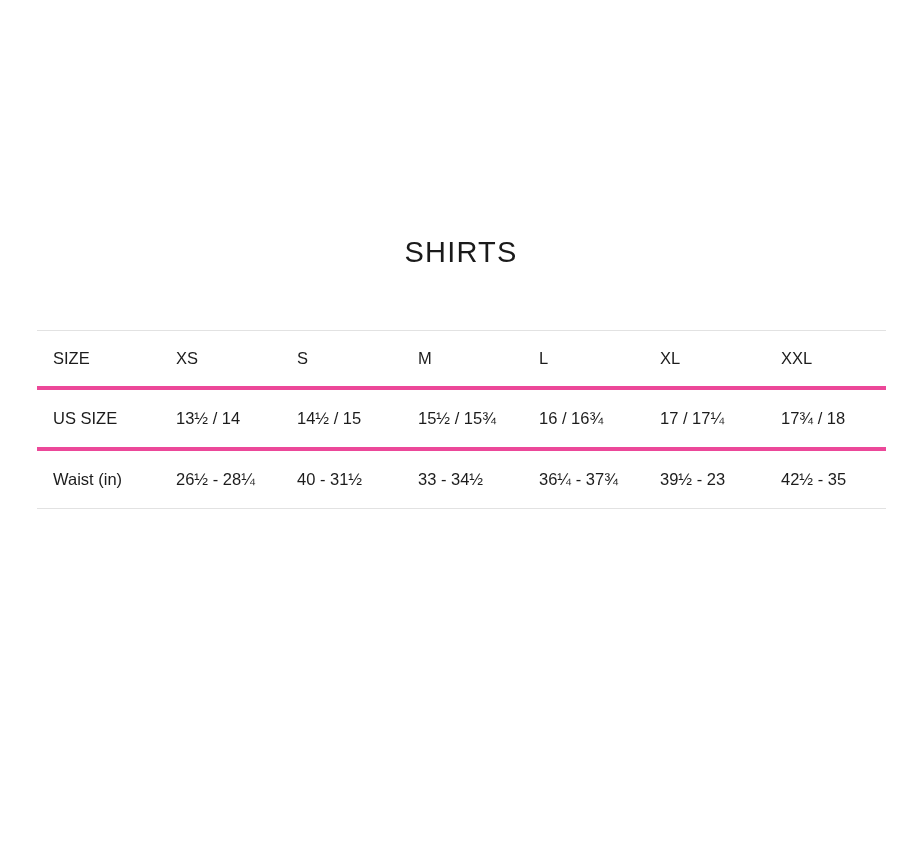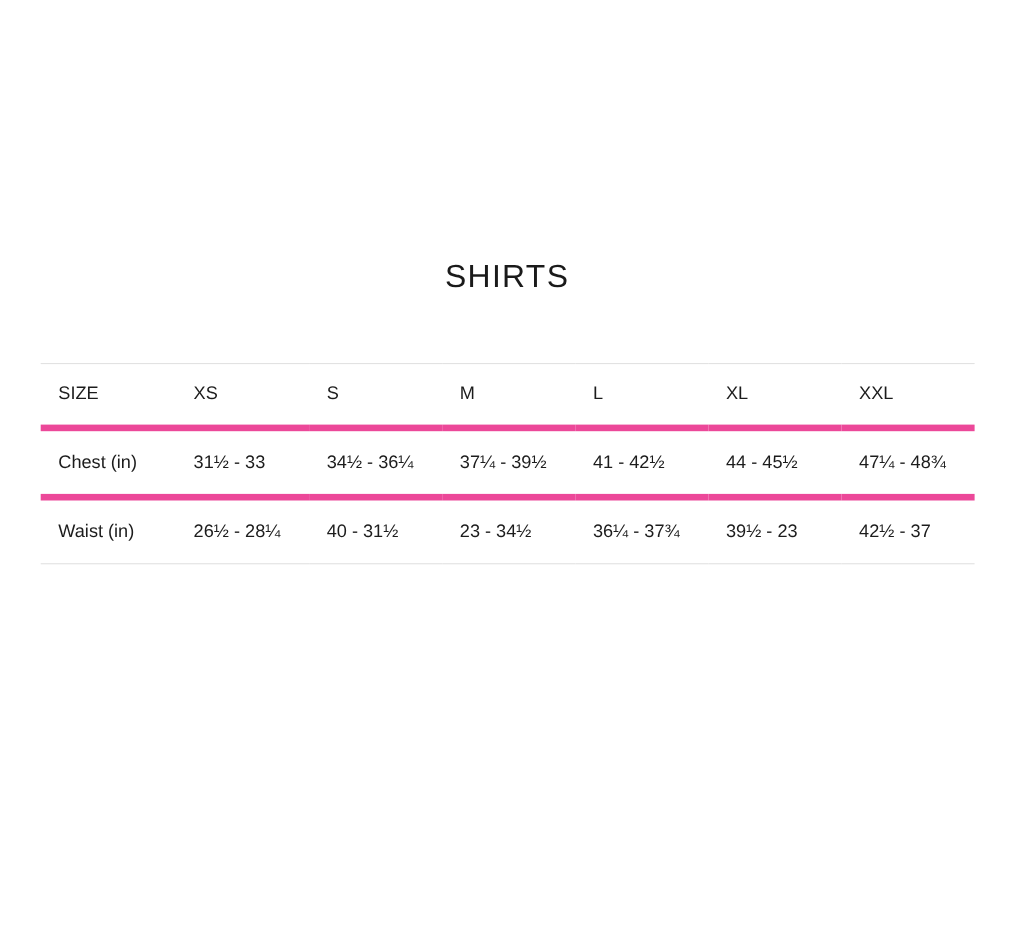--- a/index.html
+++ b/index.html
@@ -46,21 +46,21 @@
   table.size-chart col.c-data  { width: 121px; }
   table.size-chart th,
   table.size-chart td {
     text-align: left;
     vertical-align: middle;
     font-weight: 400;
     font-size: 16.5px;
     color: #1c1c1c;
     padding: 0;
     height: 57px;
-    border-bottom: 6px solid #ec4899;
+    border-bottom: 4px solid #ec4899;
     white-space: nowrap;
   }
   table.size-chart thead th {
     border-top: 1px solid #e2e2e2;
     height: 55px;
     color: #1c1c1c;
   }
   table.size-chart tbody tr:last-child th,
   table.size-chart tbody tr:last-child td {
     border-bottom: 1px solid #e2e2e2;
@@ -113,61 +113,61 @@
               <span class="cell-inner">XL</span>
             </th>
           <th scope="col">
               <span class="cell-inner">XXL</span>
             </th>
         </tr>
       </thead>
       <tbody>
         <tr>
           <th scope="row" class="row-head">
-              <span class="cell-inner">Chest (in)</span>
+              <span class="cell-inner">US SIZE</span>
             </th>
           <td>
-              <span class="cell-inner">31½ - 33</span>
+              <span class="cell-inner">13½ / 14</span>
             </td>
           <td>
-              <span class="cell-inner">34½ - 36¼</span>
+              <span class="cell-inner">14½ / 15</span>
             </td>
           <td>
-              <span class="cell-inner">37¼ - 39½</span>
+              <span class="cell-inner">15½ / 15¾</span>
             </td>
           <td>
-              <span class="cell-inner">41 - 42½</span>
+              <span class="cell-inner">16 / 16¾</span>
             </td>
           <td>
-              <span class="cell-inner">44 - 45½</span>
+              <span class="cell-inner">17 / 17¼</span>
             </td>
           <td>
-              <span class="cell-inner">47¼ - 48¾</span>
+              <span class="cell-inner">17¾ / 18</span>
             </td>
         </tr>
         <tr>
           <th scope="row" class="row-head">
               <span class="cell-inner">Waist (in)</span>
             </th>
           <td>
               <span class="cell-inner">26½ - 28¼</span>
             </td>
           <td>
               <span class="cell-inner">40 - 31½</span>
             </td>
           <td>
-              <span class="cell-inner">23 - 34½</span>
+              <span class="cell-inner">33 - 34½</span>
             </td>
           <td>
               <span class="cell-inner">36¼ - 37¾</span>
             </td>
           <td>
               <span class="cell-inner">39½ - 23</span>
             </td>
           <td>
-              <span class="cell-inner">42½ - 37</span>
+              <span class="cell-inner">42½ - 35</span>
             </td>
         </tr>
       </tbody>
     </table>
   </div>
 
 </div>
 
 </body></html>

